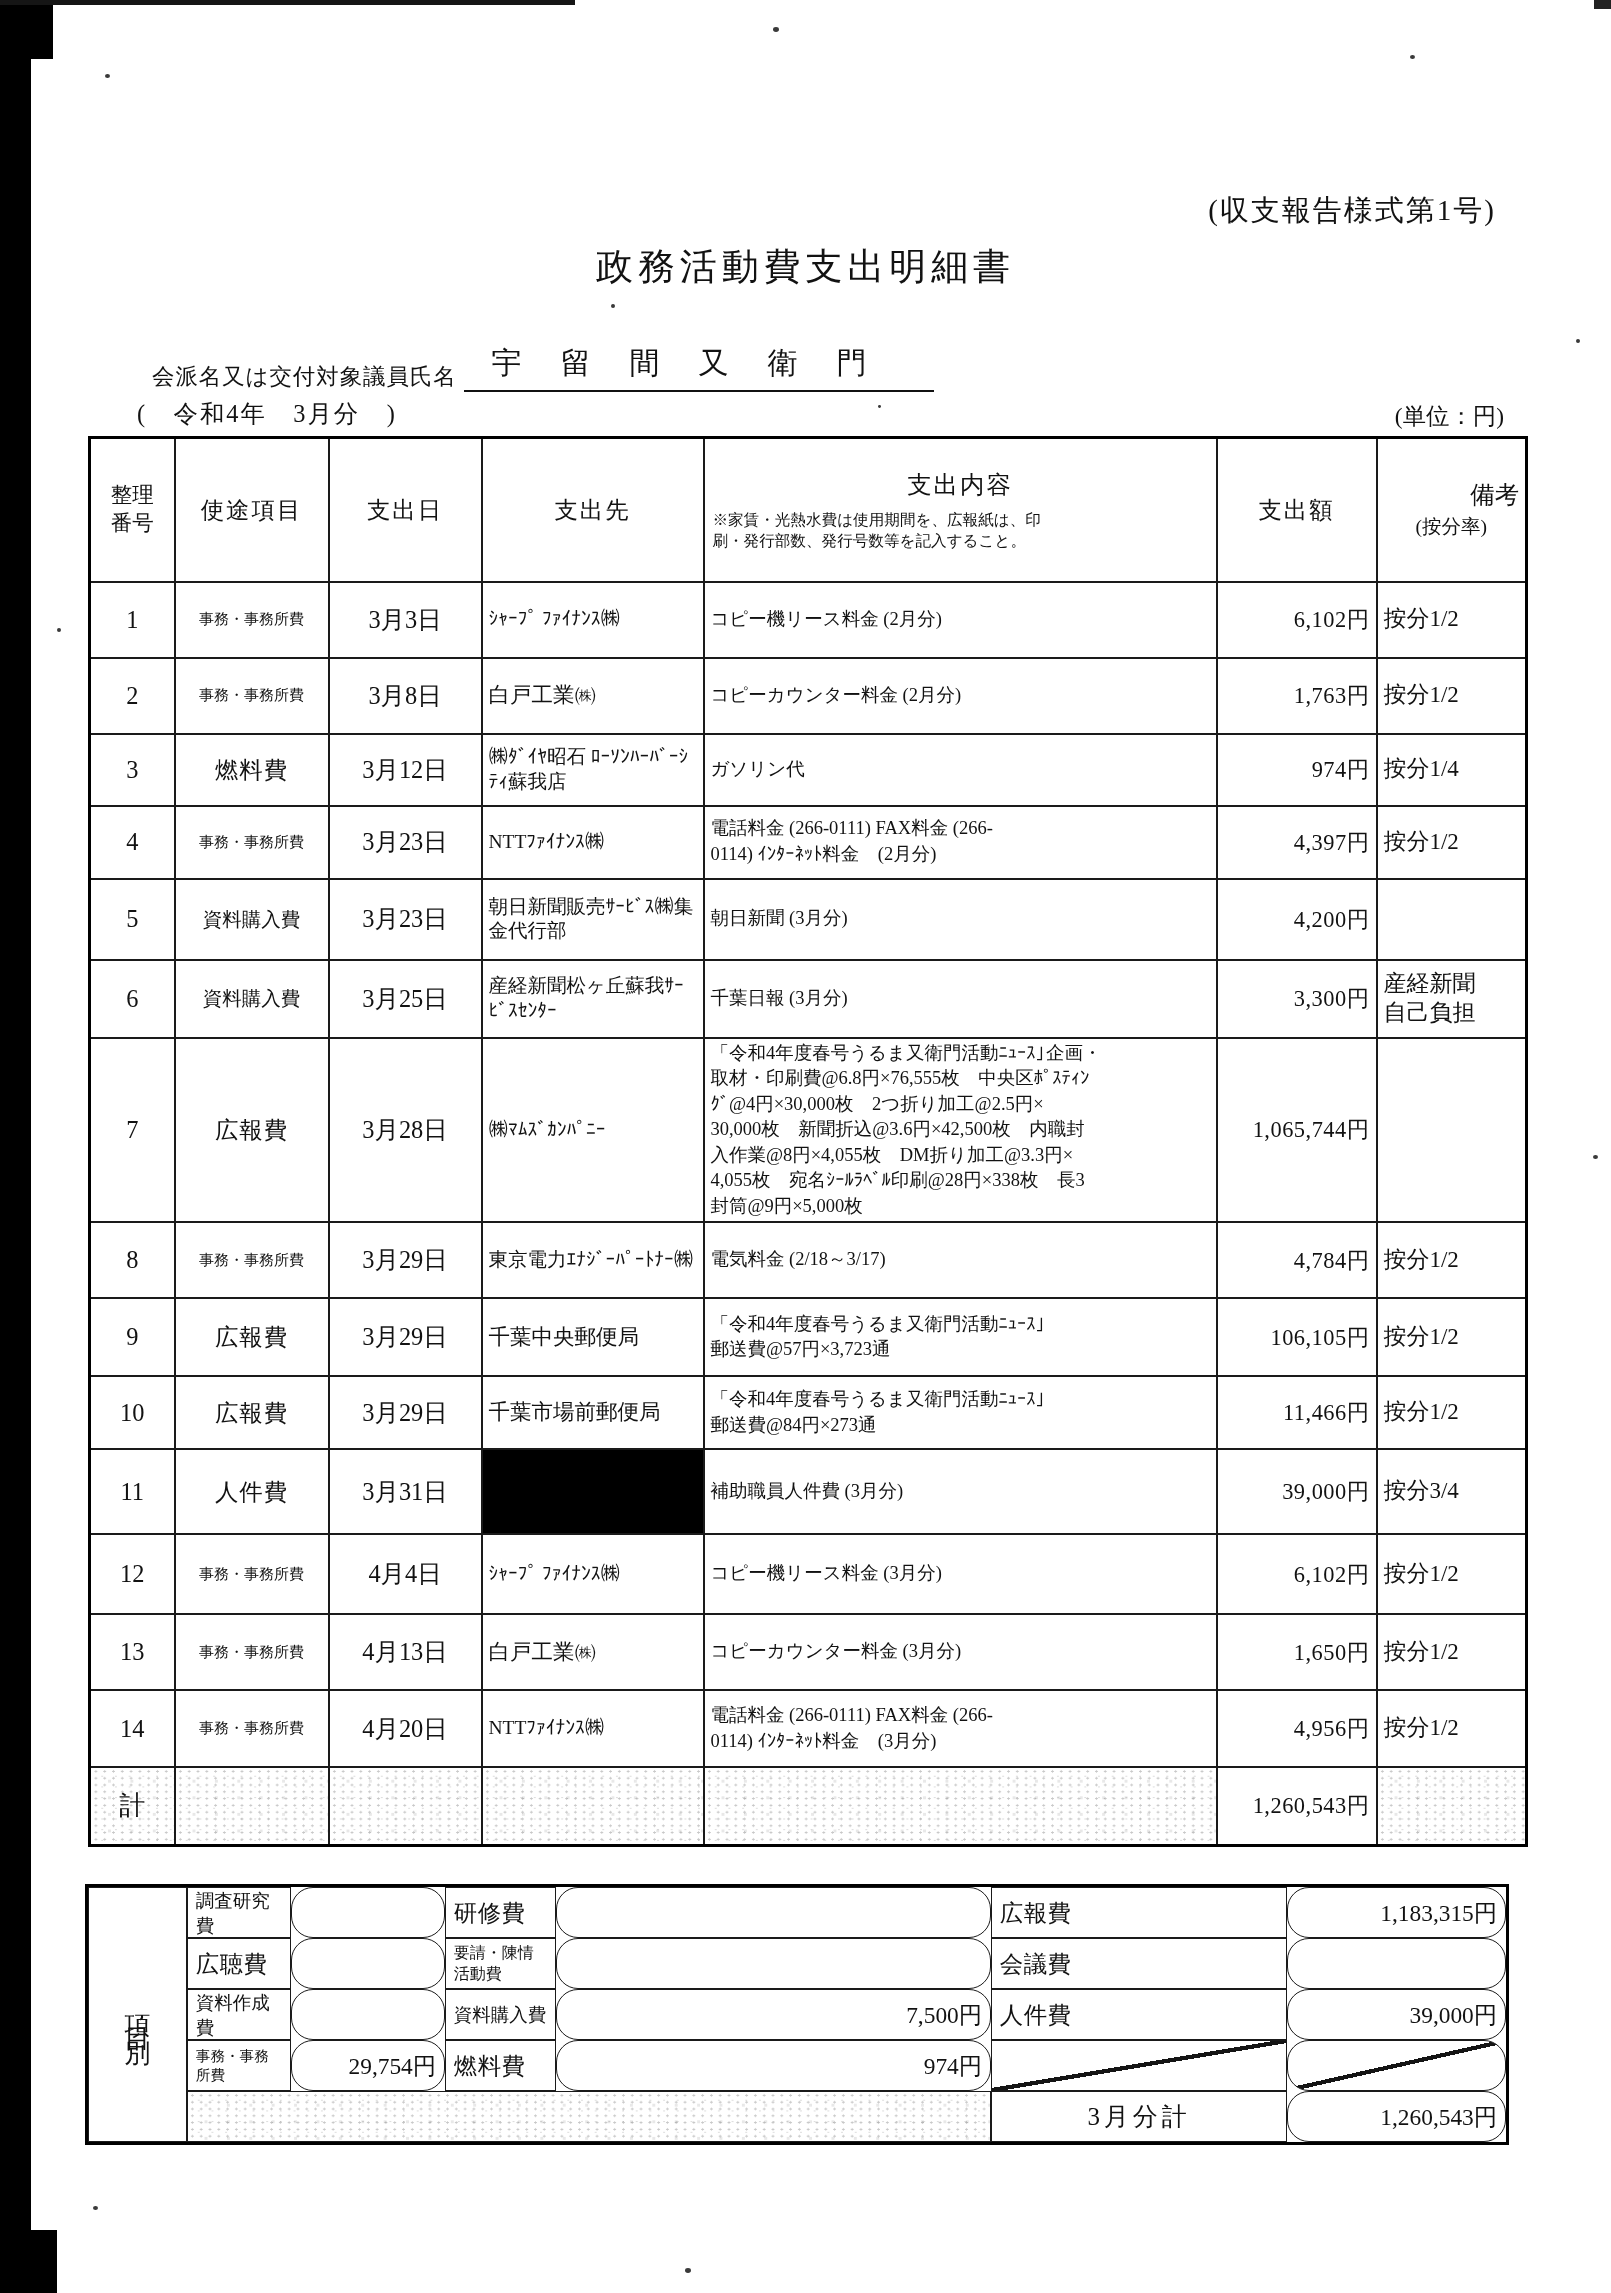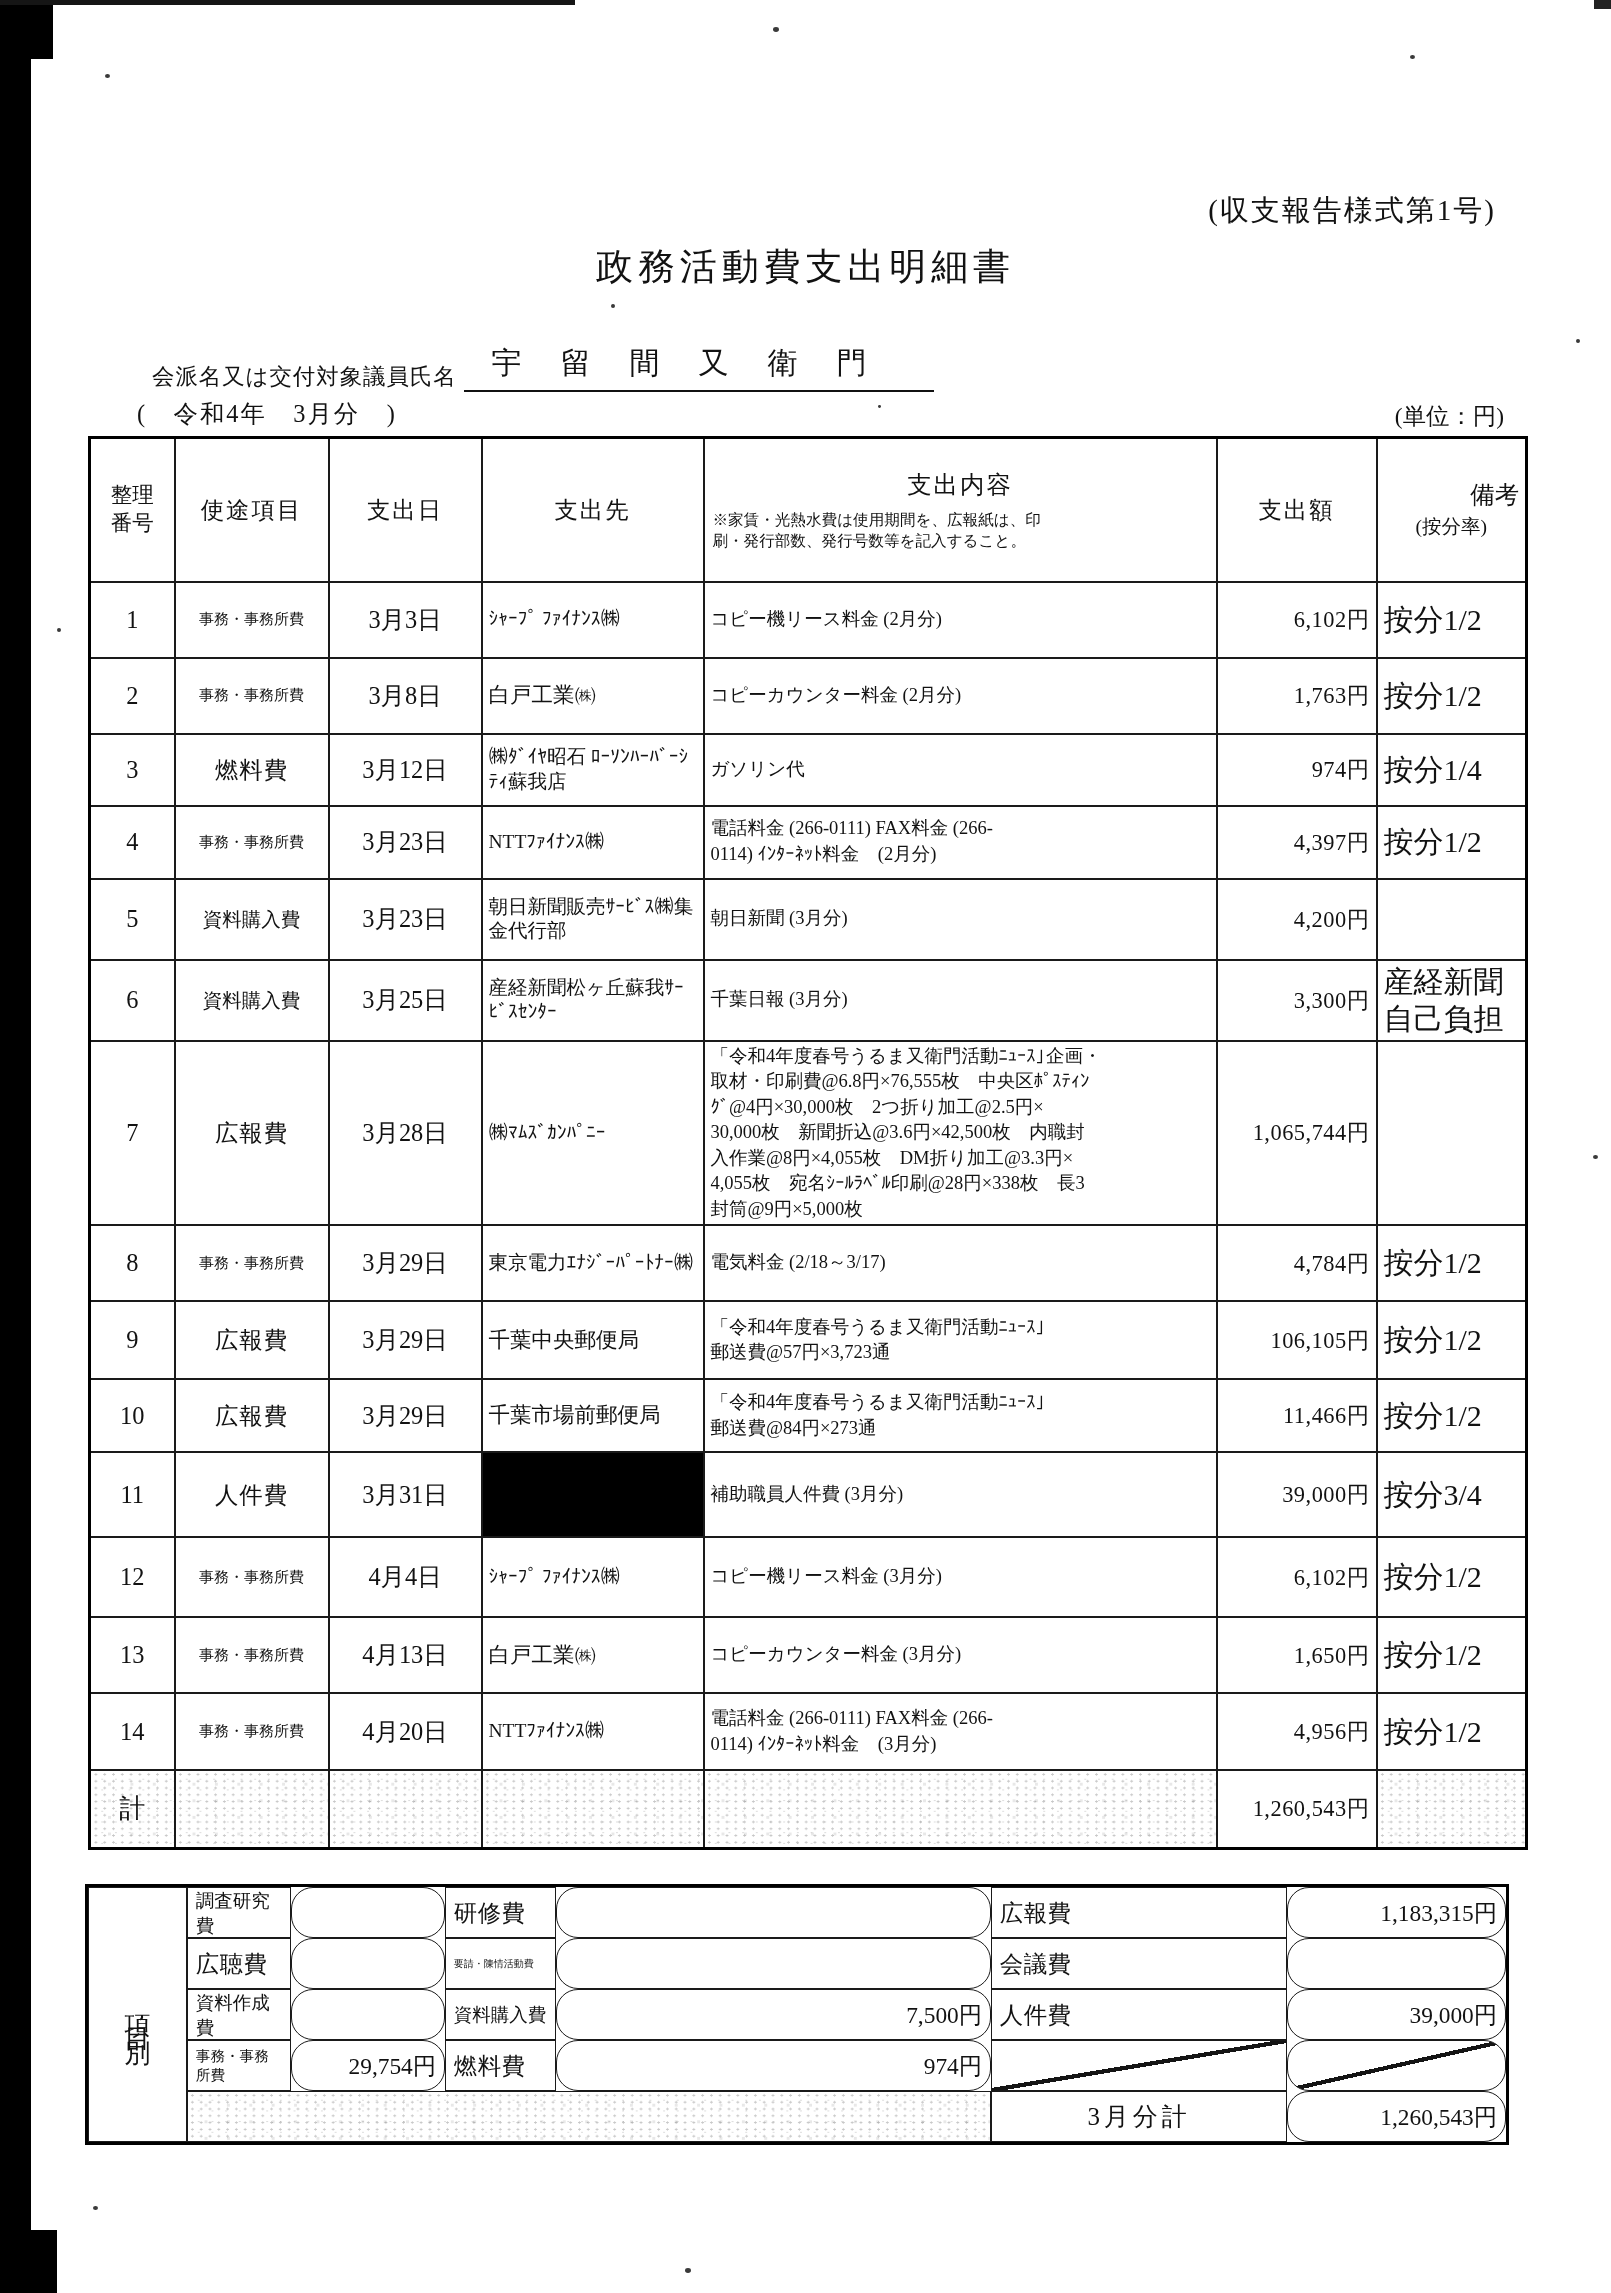--- a/index.html
+++ b/index.html
@@ -53,21 +53,21 @@
   td.no{text-align:center;font-size:24.4px;}
   td.cat{text-align:center;font-size:23.4px;letter-spacing:1px;}
   td.cat.s20{font-size:19.5px;letter-spacing:0;}
   td.cat.s15{font-size:15px;letter-spacing:0;}
   td.date{text-align:center;font-size:24.4px;}
   td.payee{font-size:19.5px;line-height:1.25;padding:2px 4.9px;}
   td.payee.big{font-size:21.5px;}
   td.payee.redacted{background:#000;}
   td.content{font-size:18.5px;line-height:1.38;white-space:pre-line;padding:2px 7.8px;}
   td.amount{text-align:right;font-size:22.4px;padding-right:6.8px;letter-spacing:0.5px;}
-  td.remark{font-size:30px;line-height:1.25;white-space:pre-line;padding:2px 4.9px;}
+  td.remark{font-size:23px;line-height:1.25;white-space:pre-line;padding:2px 4.9px;}
   tbody tr:nth-child(1){height:76px;}  tbody tr:nth-child(2){height:76px;}
   tbody tr:nth-child(3){height:72px;}  tbody tr:nth-child(4){height:73px;}
   tbody tr:nth-child(5){height:81px;}  tbody tr:nth-child(6){height:78px;}
   tbody tr:nth-child(7){height:182px;} tbody tr:nth-child(8){height:76px;}
   tbody tr:nth-child(9){height:78px;}  tbody tr:nth-child(10){height:73px;}
   tbody tr:nth-child(11){height:85px;} tbody tr:nth-child(12){height:80px;}
   tbody tr:nth-child(13){height:76px;} tbody tr:nth-child(14){height:77px;}
   tbody tr:nth-child(15){height:78px;}
   tr.total-row td.no{font-size:26px;}
   
@@ -77,21 +77,21 @@
     grid-template-rows:repeat(5,51px);
     border:3.9px solid #000;background:#fff;
   }
   .summary .cell{
     border:1.5px solid #1a1a1a;display:flex;align-items:center;
     padding:0 7.8px;font-size:23.4px;overflow:hidden;background-clip:padding-box;
   }
   .summary .lab{justify-content:flex-start;letter-spacing:0.5px;}
   .summary .lab.s20{font-size:18.5px;letter-spacing:0;}
   .summary .lab.s15{font-size:14.6px;letter-spacing:0;}
-  .summary .lab.s13{font-size:10px;letter-spacing:0;}
+  .summary .lab.s13{font-size:16px;letter-spacing:0;}
   .summary .val{justify-content:flex-end;border-radius:22px;}
   .summary .side{justify-content:center;padding:0;}
   .summary .side .vtext{writing-mode:vertical-rl;text-orientation:upright;font-size:26px;letter-spacing:12.7px;}
   .summary .diag{
     background:linear-gradient(to bottom right,
       rgba(0,0,0,0) calc(50% - 2.1px), #141414 calc(50% - 2.1px),
       #141414 calc(50% + 2.1px), rgba(0,0,0,0) calc(50% + 2.1px));
   }
   .summary .t-label{justify-content:center;font-size:25px;letter-spacing:3.9px;}
 </style>

